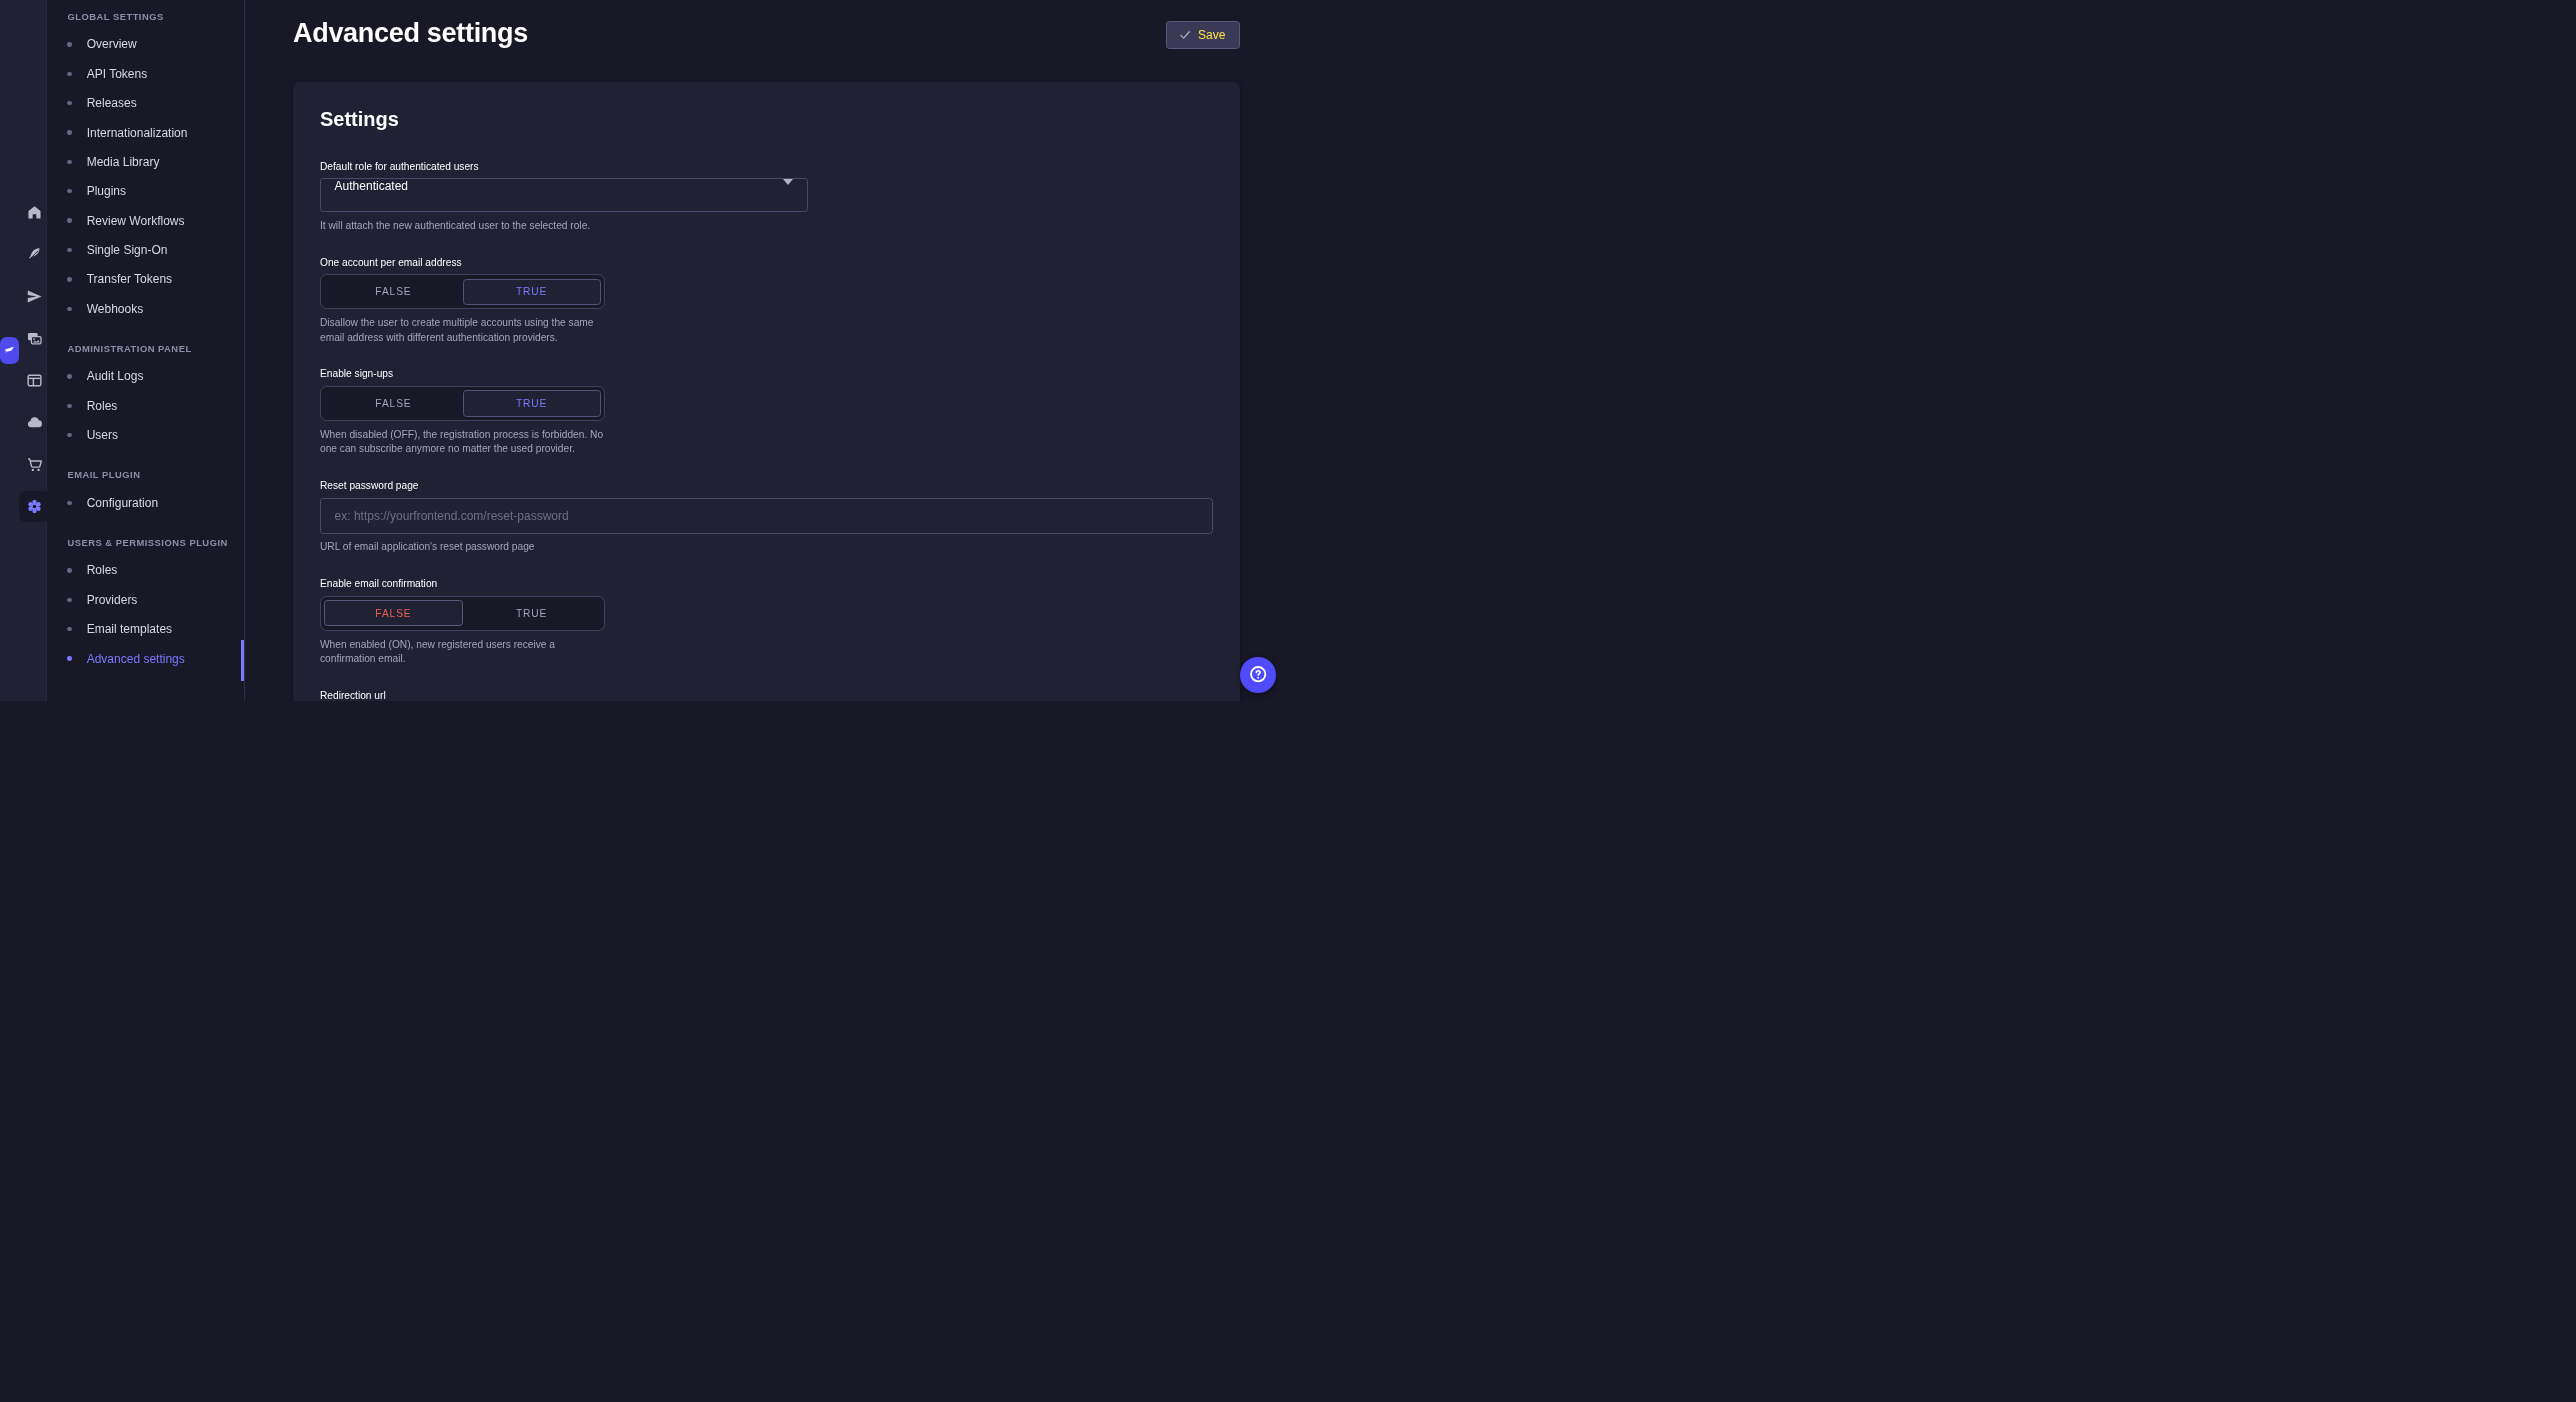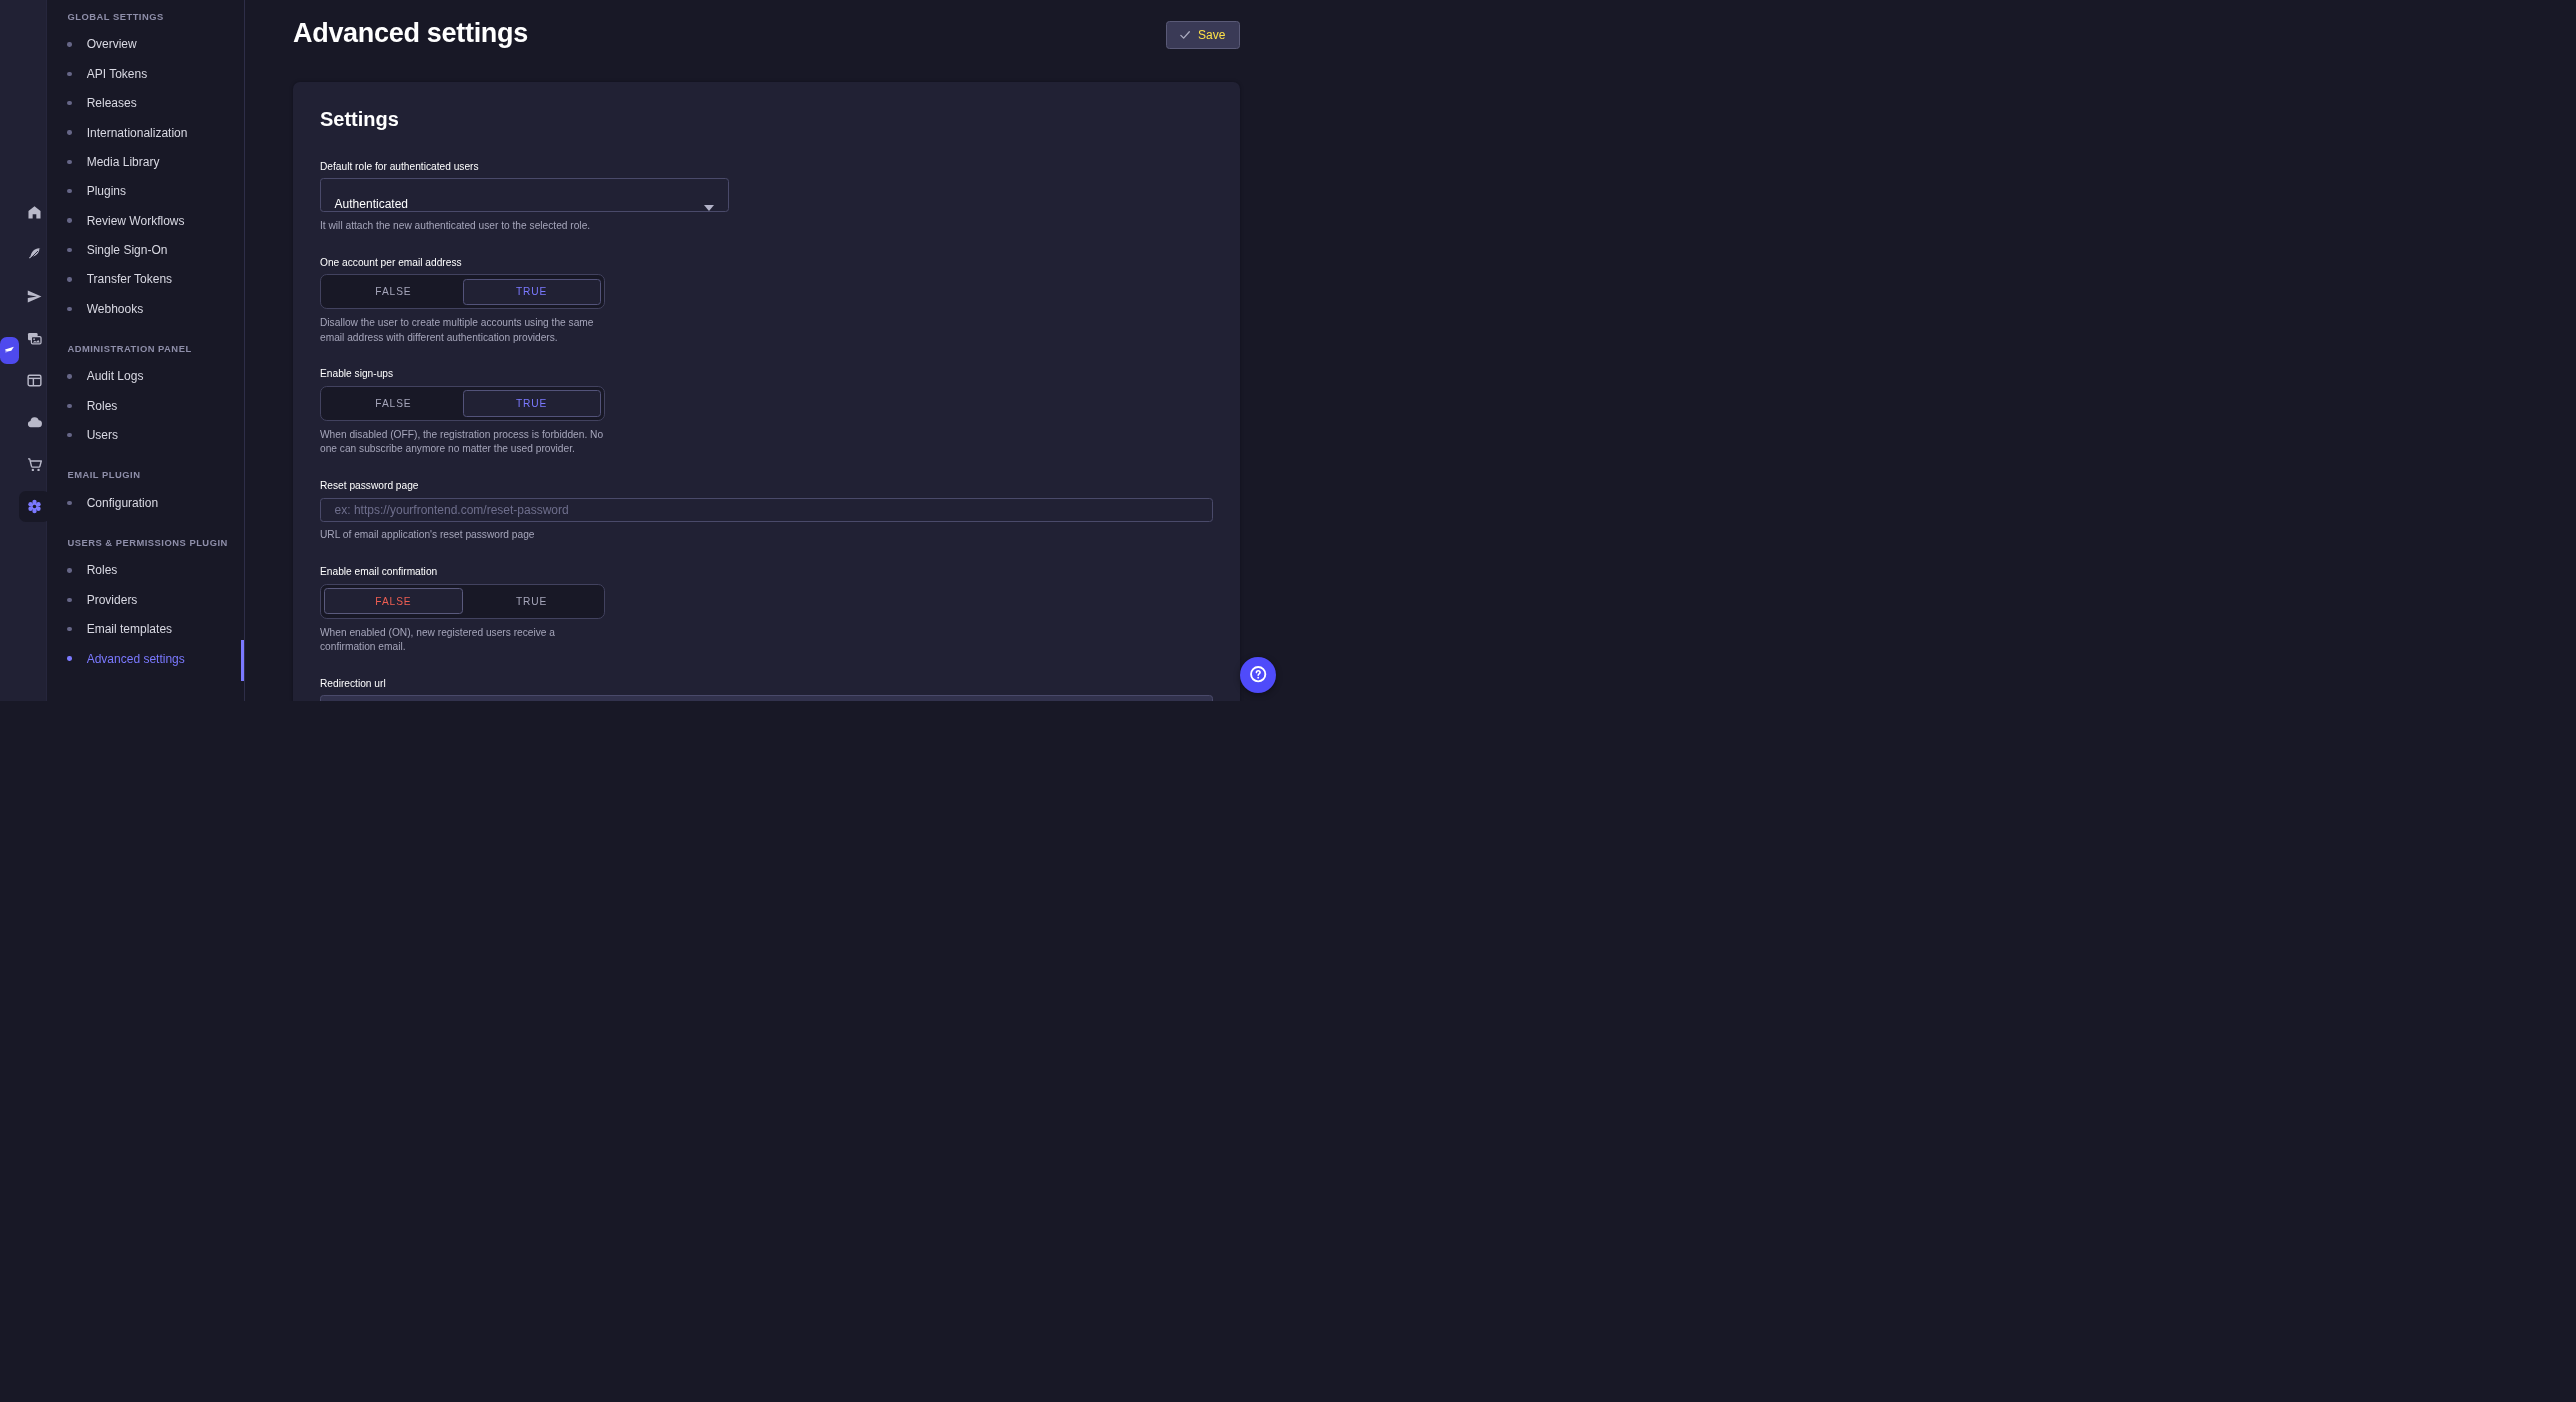--- a/index.html
+++ b/index.html
@@ -78,42 +78,42 @@
     padding:25.6px 27px 34px; box-shadow:0 0.9px 3.4px rgba(3,3,12,.35);
     min-height:681px;
   }
   .panel-title { font-size:20px; font-weight:700; margin-bottom:30px; }
 
   .field { margin-bottom:23px; }
   .field-label { display:block; font-size:10.2px; font-weight:400; color:#fff; margin-bottom:6.8px; }
   .hint { font-size:10.2px; color:#a5a5ba; margin-top:6.8px; line-height:14.5px; }
 
   .select-box {
-    width:409px; height:34px; border:0.9px solid #4a4a6a; border-radius:3.4px;
-    display:flex; align-items:flex-end; justify-content:space-between;
+    width:488px; height:34px; border:0.9px solid #4a4a6a; border-radius:3.4px;
+    display:flex; align-items:flex-start; justify-content:space-between;
     padding:0 13.6px; cursor:pointer; background:transparent;
   }
   .select-value { font-size:12px; color:#fff; }
   .caret { width:0; height:0; border-left:5.1px solid transparent; border-right:5.1px solid transparent; border-top:6px solid #b3b3c8; }
 
   .field-toggle { width:285px; }
   .toggle {
     display:flex; height:35px; padding:3.4px; background:#181826;
     border:0.9px solid #42425f; border-radius:6.8px; cursor:pointer;
   }
   .seg {
     flex:1; border-radius:3.4px; display:flex; align-items:center; justify-content:center;
     font-size:10.2px; font-weight:400; letter-spacing:0.9px; color:#a5a5ba;
     border:0.9px solid transparent;
   }
   .seg.sel-on  { background:#212134; border-color:#53537a; color:#7b79ff; }
   .seg.sel-off { background:#212134; border-color:#5a5a7d; color:#ee5e52; }
 
   .text-input {
-    width:100%; height:24px; background:transparent; border:0.9px solid #4a4a6a;
+    width:100%; height:36px; background:transparent; border:0.9px solid #4a4a6a;
     border-radius:3.4px; padding:0 13.6px; font-size:12px; color:#fff;
     font-family:"Liberation Sans",sans-serif; outline:none;
   }
   .text-input::placeholder { color:#6e6e8c; }
   .text-input:disabled { background:#32324d; }
   .text-input:disabled::placeholder { color:#7b7b98; }
   .field-last { margin-bottom:0; }
 
   .help-fab {
     position:absolute; right:12px; bottom:8.5px; width:36px; height:36px; border-radius:50%;

